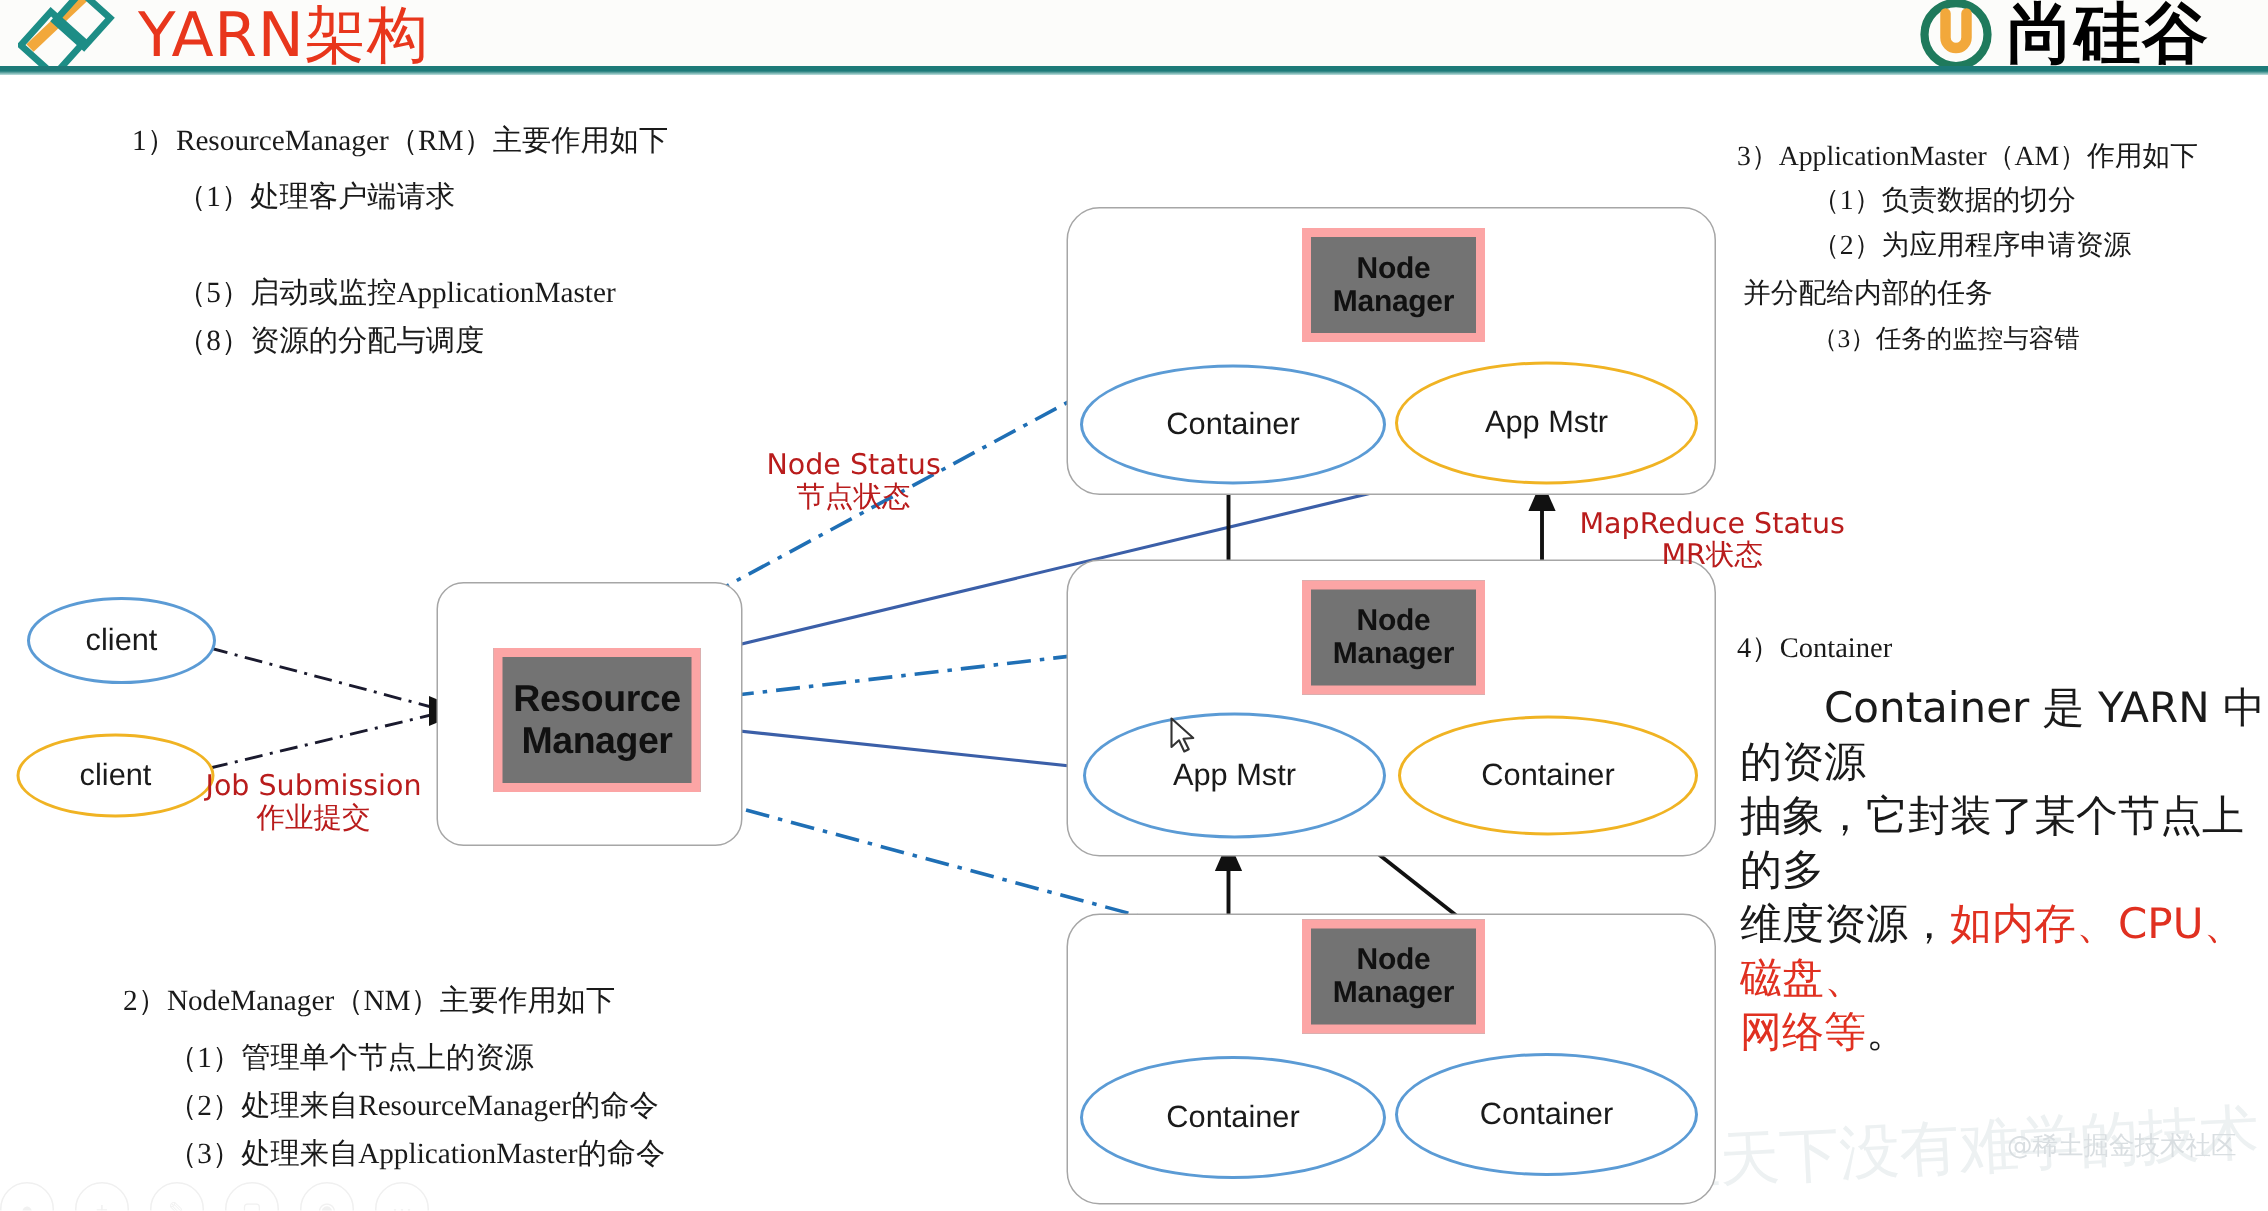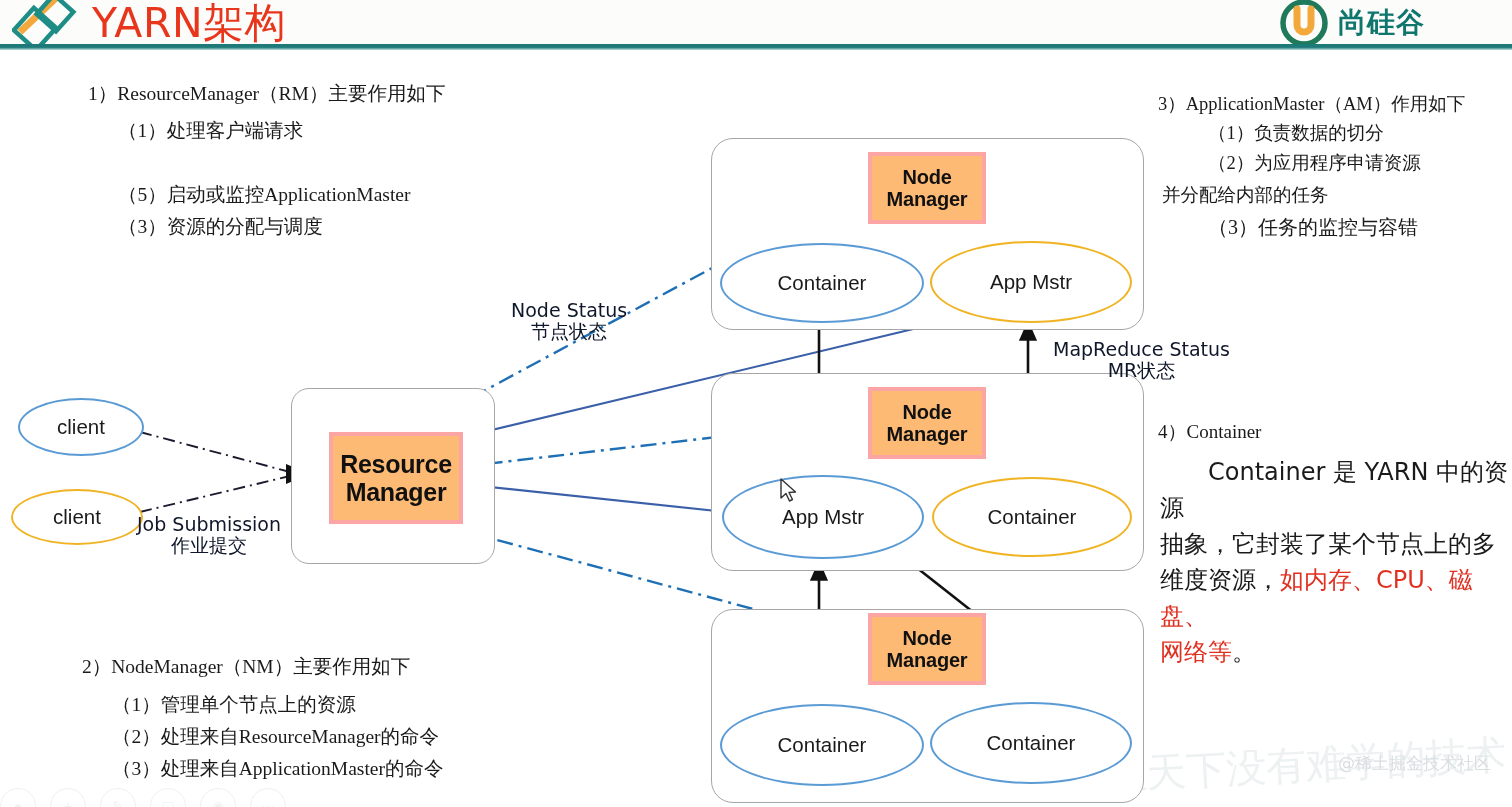--- a/index.html
+++ b/index.html
@@ -17,50 +17,50 @@
   .header-rule{position:absolute;left:0;top:44px;width:1512px;height:6px;
     background:linear-gradient(to bottom,#1d7a78 0%,#1d7a78 55%,#bfe0de 100%);}
   .logo-mark{position:absolute;left:12px;top:-2px;width:66px;height:52px;}
   .title{
     position:absolute;left:92px;top:-4px;
     font-size:41px;color:#e8361c;letter-spacing:.5px;
     font-family:"DejaVu Sans","Liberation Sans",sans-serif;
     white-space:nowrap;
   }
   .brand{position:absolute;right:6px;top:0px;width:230px;height:48px;}
-  .brand-text{position:absolute;left:62px;top:0px;font-size:28px;color:#0f766e;
+  .brand-text{position:absolute;left:62px;top:0px;font-size:44px;color:#000000;
     font-family:"DejaVu Sans",sans-serif;font-weight:bold;letter-spacing:1px;line-height:46px;}
 
   
   .txt{position:absolute;color:#1a1a1a;white-space:nowrap;
        font-family:Liberation Serif, serif;}
   .t-head{font-size:19.5px;}
   .t-sub{font-size:19.5px;}
   .t-red{color:#e03020;}
 
   
-  .para{position:absolute;color:#1a1a1a;font-size:24px;line-height:36px;
+  .para{position:absolute;color:#1a1a1a;font-size:28px;line-height:36px;
         font-family:"DejaVu Sans","Liberation Sans",sans-serif;}
 
   
   .nodebox{position:absolute;border:1.6px solid #a6a6a6;border-radius:22px;background:#fff;}
   .rmbox{position:absolute;border:1.8px solid #a6a6a6;border-radius:18px;background:#fff;}
-  .greenbox{position:absolute;border:4px solid #fca5a5;background:#fdba74;
+  .greenbox{position:absolute;border:6px solid #fca5a5;background:#737373;
             display:flex;align-items:center;justify-content:center;text-align:center;
             font-weight:bold;color:#111;line-height:1.12;}
   .nm{font-size:20px;letter-spacing:-.2px;}
   .rm{font-size:25px;letter-spacing:-.3px;}
   .ell{position:absolute;border-radius:50%;background:transparent;
        display:flex;align-items:center;justify-content:center;
        font-size:20.5px;color:#1a1a1a;}
   .ell-blue{border:2.1px solid #5b9bd5;}
   .ell-gold{border:2.1px solid #f0b323;}
 
   
-  .redlbl{position:absolute;color:#0f172a;text-align:center;line-height:1.12;
+  .redlbl{position:absolute;color:#b91c1c;text-align:center;line-height:1.12;
           font-family:"DejaVu Sans","Liberation Sans",sans-serif;font-size:19px;white-space:nowrap;}
 
   
   svg.lay{position:absolute;left:0;top:0;width:1512px;height:807px;overflow:visible;}
   svg.lay.under{z-index:1;}
   .z2{z-index:2;}
   .z6{z-index:6;}
 
   
   .wm-slogan{position:absolute;left:1105px;top:748px;font-size:40px;color:#edf1f2;
@@ -95,32 +95,32 @@
         <path d="M19 10 L19 26 A7 7 0 0 0 33 26 L33 10" fill="none" stroke="#f2a83b" stroke-width="7" stroke-linecap="round"></path>
       </svg>
       <div class="brand-text">尚硅谷</div>
     </div>
     <div class="header-rule"></div>
   </div>
 
   <div class="txt t-head" style="left:88px;top:80px;">1）ResourceManager（RM）主要作用如下</div>
   <div class="txt t-sub" style="left:118px;top:117px;">（1）处理客户端请求</div>
   <div class="txt t-sub" style="left:118px;top:181px;">（5）启动或监控ApplicationMaster</div>
-  <div class="txt t-sub" style="left:118px;top:213px;">（3）资源的分配与调度</div>
+  <div class="txt t-sub" style="left:118px;top:213px;">（8）资源的分配与调度</div>
 
   <div class="txt t-head" style="left:82px;top:653px;">2）NodeManager（NM）主要作用如下</div>
   <div class="txt t-sub" style="left:112px;top:691px;">（1）管理单个节点上的资源</div>
   <div class="txt t-sub" style="left:112px;top:723px;">（2）处理来自ResourceManager的命令</div>
   <div class="txt t-sub" style="left:112px;top:755px;">（3）处理来自ApplicationMaster的命令</div>
 
   <div class="txt t-head" style="left:1158px;top:91px;font-size:18.5px;">3）ApplicationMaster（AM）作用如下</div>
   <div class="txt t-sub" style="left:1208px;top:120px;font-size:18.5px;">（1）负责数据的切分</div>
   <div class="txt t-sub" style="left:1208px;top:150px;font-size:18.5px;">（2）为应用程序申请资源</div>
   <div class="txt t-sub" style="left:1162px;top:182px;font-size:18.5px;">并分配给内部的任务</div>
-  <div class="txt t-sub" style="left:1208px;top:214px;font-size:20px;text-align:center;">（3）任务的监控与容错</div>
+  <div class="txt t-sub" style="left:1208px;top:214px;font-size:17px;text-align:center;">（3）任务的监控与容错</div>
 
   <div class="txt" style="left:1158px;top:419px;font-size:19px;">4）Container</div>
   <div class="para" style="left:1160px;top:454px;width:350px;">
     <div>　　Container 是 YARN 中的资源</div>
     <div>抽象，它封装了某个节点上的多</div>
     <div><span>维度资源，</span><span class="t-red">如内存、CPU、磁盘、</span></div>
     <div><span class="t-red">网络等</span><span>。</span></div>
   </div>
 
   <div class="nodebox z2" style="left:711px;top:138px;width:431px;height:190px;"></div>

